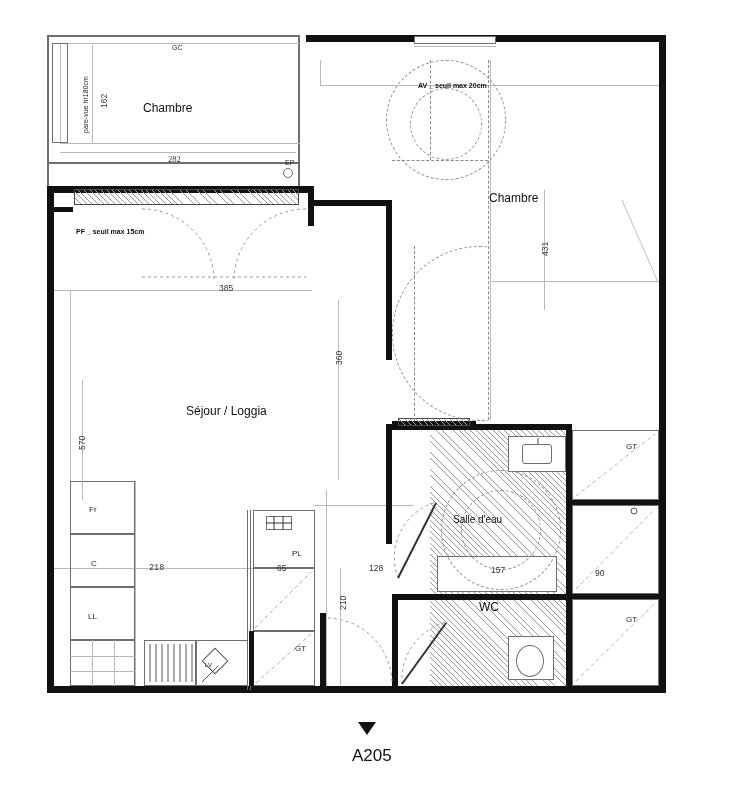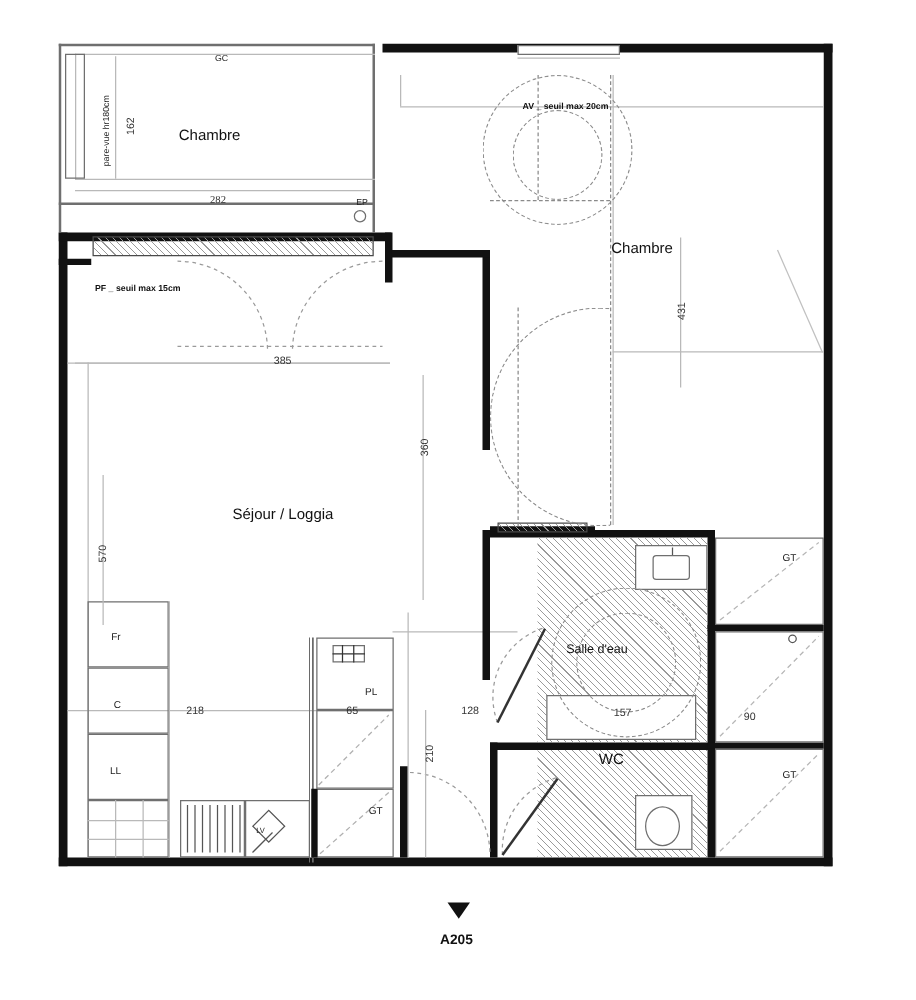--- a/index.html
+++ b/index.html
@@ -14,21 +14,21 @@
   .dimv{position:absolute;font-size:8.5px;color:#333;white-space:nowrap;transform-origin:left top;transform:rotate(-90deg);}
   .tiny{position:absolute;font-size:7px;color:#222;white-space:nowrap;}
   .tinyb{position:absolute;font-size:7px;color:#111;font-weight:bold;white-space:nowrap;}
   .roomname{position:absolute;font-size:12px;color:#111;white-space:nowrap;}
   .hatch{position:absolute;background-image:repeating-linear-gradient(45deg,#9a9a9a 0,#9a9a9a 0.6px,rgba(0,0,0,0) 0.6px,rgba(0,0,0,0) 4px);}
   .dots{position:absolute;background-image:repeating-linear-gradient(90deg,#6a6a6a 0,#6a6a6a 1px,rgba(0,0,0,0) 1px,rgba(0,0,0,0) 3px);}
   .box{position:absolute;border:1px solid #6f6f6f;box-sizing:border-box;}
   .circ{position:absolute;border:1px solid #6f6f6f;border-radius:50%;box-sizing:border-box;}
   .circd{position:absolute;border:1px dashed #8f8f8f;border-radius:50%;box-sizing:border-box;}
   .arrowmark{position:absolute;width:0;height:0;border-left:9px solid transparent;border-right:9px solid transparent;border-bottom:13px solid #111;}
-  .code{position:absolute;font-size:11px;color:#111;font-weight:bold;}
+  .code{position:absolute;font-size:17px;color:#111;}
   .rot{transform-origin:left top;}
   svg{position:absolute;overflow:visible;}
 </style>
 </head>
 <body>
 
 <div id="plan">
 
   <div class="wall" style="left:306px;top:35px;width:360px;height:7px;"></div>
 
@@ -202,21 +202,21 @@
   <div class="roomname" style="left:143px;top:101px;">Chambre</div>
   <div class="roomname" style="left:489px;top:191px;">Chambre</div>
   <div class="roomname" style="left:186px;top:404px;">Séjour / Loggia</div>
   <div class="roomname" style="left:453px;top:514px;font-size:10px;text-align:center;">Salle d'eau</div>
   <div class="roomname" style="left:479px;top:600px;">WC</div>
 
   <div class="dimv" style="left:99px;top:108px;">162</div>
   <div class="dim" style="left:168px;top:154px;font-family:Liberation Serif, serif;">282</div>
   <div class="dim" style="left:219px;top:283px;">385</div>
   <div class="dimv" style="left:77px;top:450px;">570</div>
-  <div class="dim" style="left:149px;top:563px;">218</div>
+  <div class="dim" style="left:149px;top:563px;font-family:Liberation Mono, monospace;">218</div>
   <div class="dim" style="left:277px;top:563px;">65</div>
   <div class="dim" style="left:369px;top:563px;">128</div>
   <div class="dimv" style="left:334px;top:365px;">360</div>
   <div class="dimv" style="left:540px;top:256px;">431</div>
   <div class="dimv" style="left:338px;top:610px;">210</div>
   <div class="dim" style="left:491px;top:565px;">157</div>
   <div class="dim" style="left:595px;top:568px;">90</div>
 
   <div class="tiny" style="left:172px;top:44px;">GC</div>
   <div class="tiny" style="left:285px;top:159px;">EP</div>

